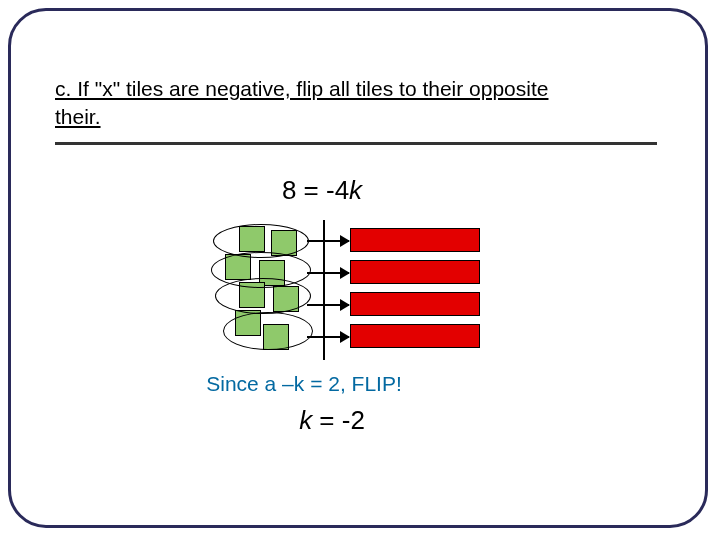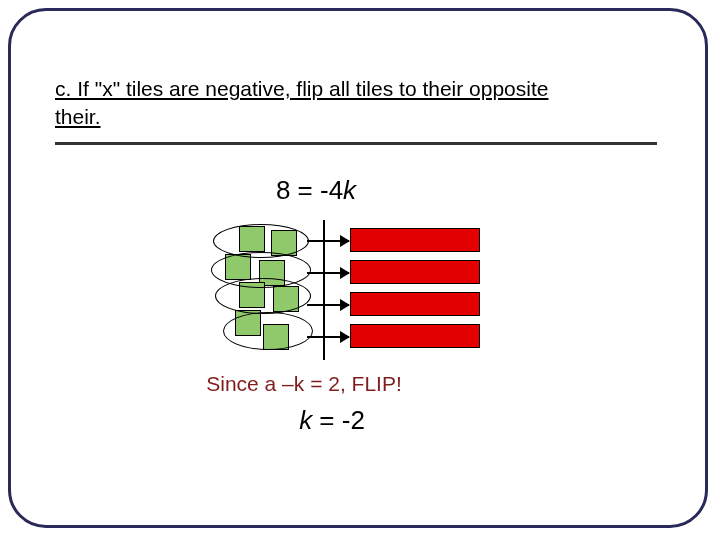--- a/index.html
+++ b/index.html
@@ -36,21 +36,21 @@
     position: absolute;
     left: 55px;
     top: 142px;
     width: 602px;
     height: 0;
     border-top: 1px solid #333;
     border-bottom: 2px solid #333;
   }
   .equation {
     position: absolute;
-    left: 4px;
+    left: 10px;
     width: 624px;
     text-align: center;
     font-size: 26px;
     color: #000;
   }
   .eq1 { top: 175px; }
   .italic { font-style: italic; }
   .diagram {
     position: absolute;
     left: 205px;
@@ -128,21 +128,21 @@
   .a2 { top: 52px; }
   .a3 { top: 84px; }
   .a4 { top: 116px; }
   .line2 {
     position: absolute;
     left: 0;
     width: 608px;
     top: 372px;
     text-align: center;
     font-size: 21px;
-    color: #7f1d1d;
+    color: #0369a1;
   }
   .line3 {
     position: absolute;
     left: 0;
     width: 664px;
     top: 405px;
     text-align: center;
     font-size: 26px;
     color: #000;
   }

